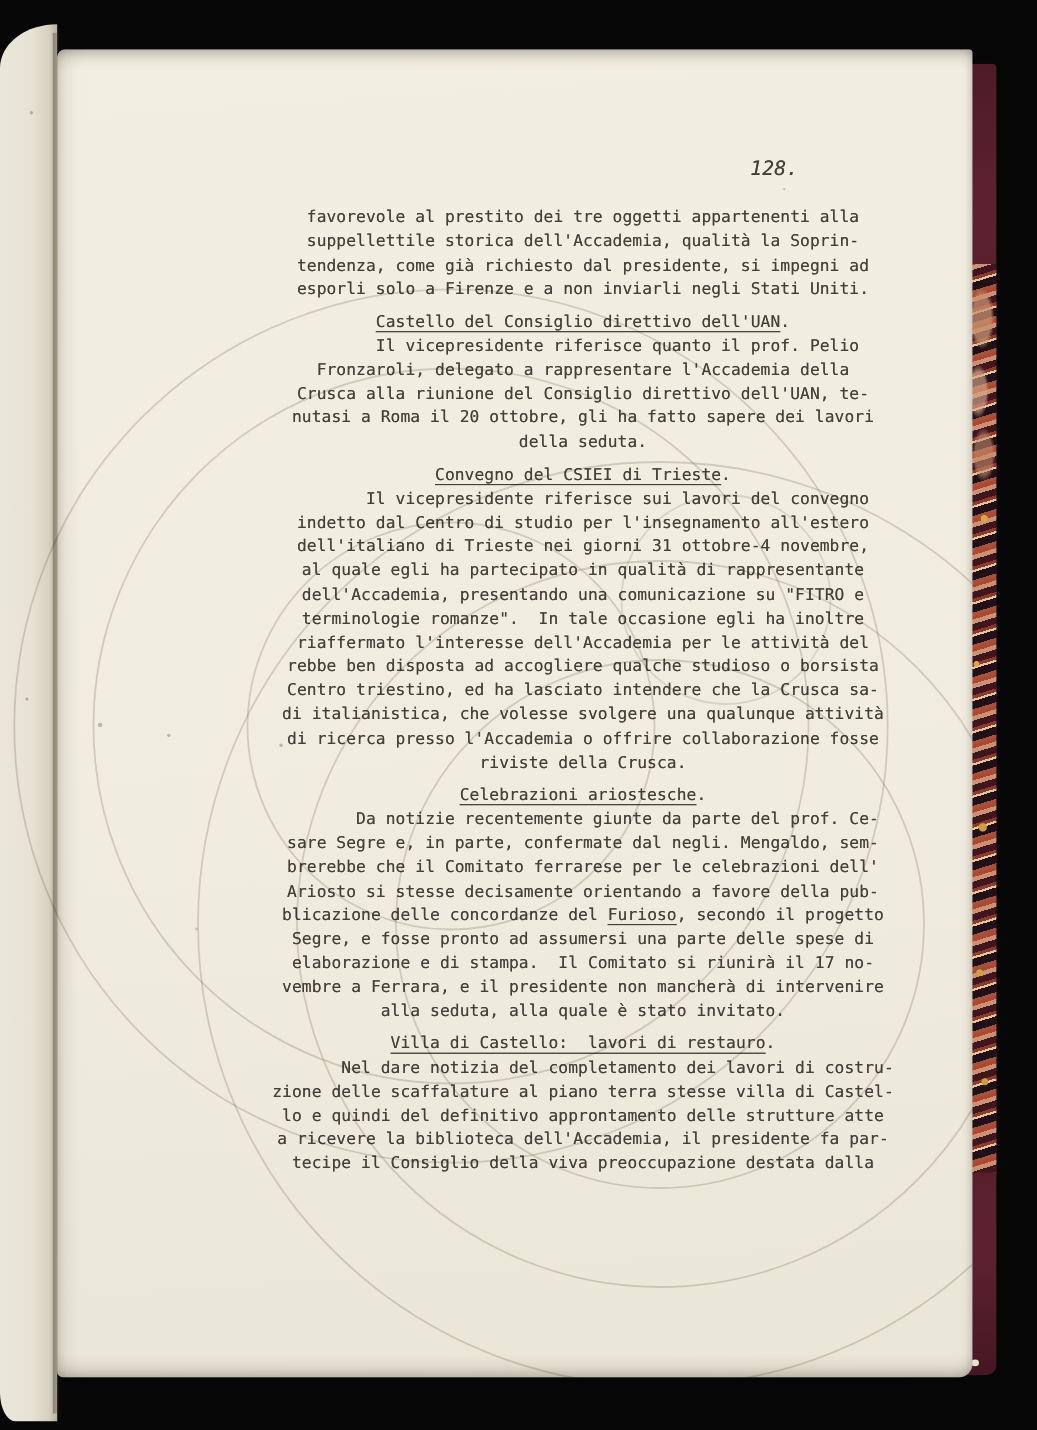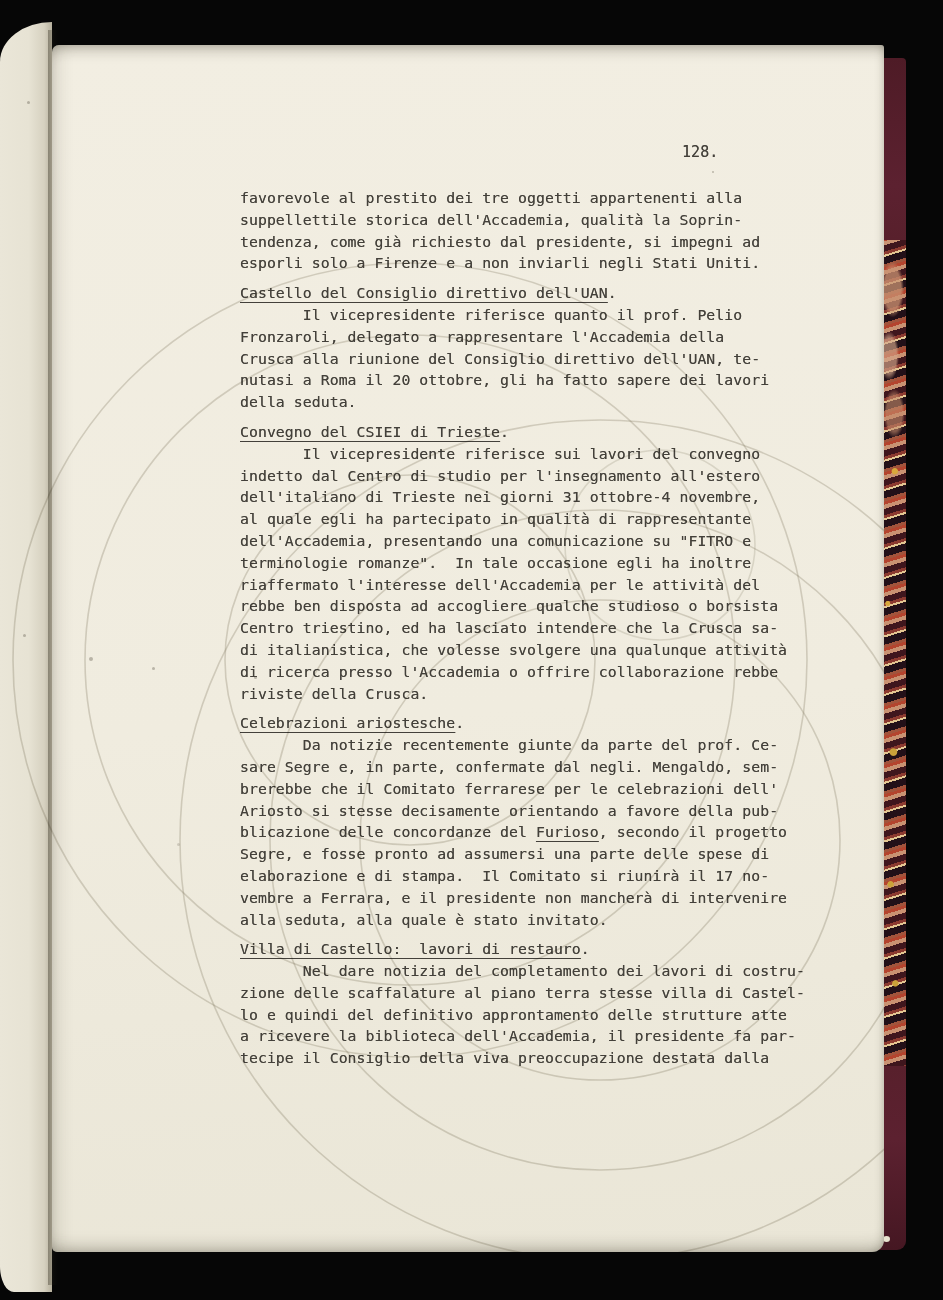--- a/index.html
+++ b/index.html
@@ -75,35 +75,37 @@
   }
   
   .text-body{
     position:absolute;
     left:188px;top:142px;width:580px;
     font-size:14.8px;
     letter-spacing:0.06px;
     line-height:21.8px;
     color:#43403a;
     text-shadow:0 0 0.5px rgba(62,58,50,0.65);
+    text-align:center;
   }
   .line{white-space:pre;height:21.8px;}
   .line.heading{margin-top:8px;}
   .ul{
     text-decoration:underline;
     text-decoration-thickness:1.3px;
     text-underline-offset:3.5px;
   }
   .page-number{
     position:absolute;
     left:630px;top:98px;
-    font-size:15px;letter-spacing:0.06px;
+    font-size:18px;letter-spacing:0.06px;
     color:#43403a;
     text-shadow:0 0 0.5px rgba(62,58,50,0.65);
     white-space:pre;
+    font-style:italic;
   }
   
   .watermark{
     position:absolute;left:0;top:0;
     pointer-events:none;
     mix-blend-mode:multiply;
   }
   
   .speck{
     position:absolute;border-radius:50%;
@@ -143,21 +145,21 @@
         <div class="line"><span>       Il vicepresidente riferisce sui lavori del convegno</span></div>
         <div class="line"><span>indetto dal Centro di studio per l'insegnamento all'estero</span></div>
         <div class="line"><span>dell'italiano di Trieste nei giorni 31 ottobre-4 novembre,</span></div>
         <div class="line"><span>al quale egli ha partecipato in qualità di rappresentante</span></div>
         <div class="line"><span>dell'Accademia, presentando una comunicazione su "FITRO e</span></div>
         <div class="line"><span>terminologie romanze".  In tale occasione egli ha inoltre</span></div>
         <div class="line"><span>riaffermato l'interesse dell'Accademia per le attività del</span></div>
         <div class="line"><span>rebbe ben disposta ad accogliere qualche studioso o borsista</span></div>
         <div class="line"><span>Centro triestino, ed ha lasciato intendere che la Crusca sa-</span></div>
         <div class="line"><span>di italianistica, che volesse svolgere una qualunque attività</span></div>
-        <div class="line"><span>di ricerca presso l'Accademia o offrire collaborazione rebbe</span></div>
+        <div class="line"><span>di ricerca presso l'Accademia o offrire collaborazione fosse</span></div>
         <div class="line"><span>riviste della Crusca.</span></div>
         <div class="line heading"><span class="ul">Celebrazioni ariostesche</span>.</div>
         <div class="line"><span>       Da notizie recentemente giunte da parte del prof. Ce-</span></div>
         <div class="line"><span>sare Segre e, in parte, confermate dal negli. Mengaldo, sem-</span></div>
         <div class="line"><span>brerebbe che il Comitato ferrarese per le celebrazioni dell'</span></div>
         <div class="line"><span>Ariosto si stesse decisamente orientando a favore della pub-</span></div>
         <div class="line"><span>blicazione delle concordanze del </span><span class="ul">Furioso</span><span>, secondo il progetto</span></div>
         <div class="line"><span>Segre, e fosse pronto ad assumersi una parte delle spese di</span></div>
         <div class="line"><span>elaborazione e di stampa.  Il Comitato si riunirà il 17 no-</span></div>
         <div class="line"><span>vembre a Ferrara, e il presidente non mancherà di intervenire</span></div>

